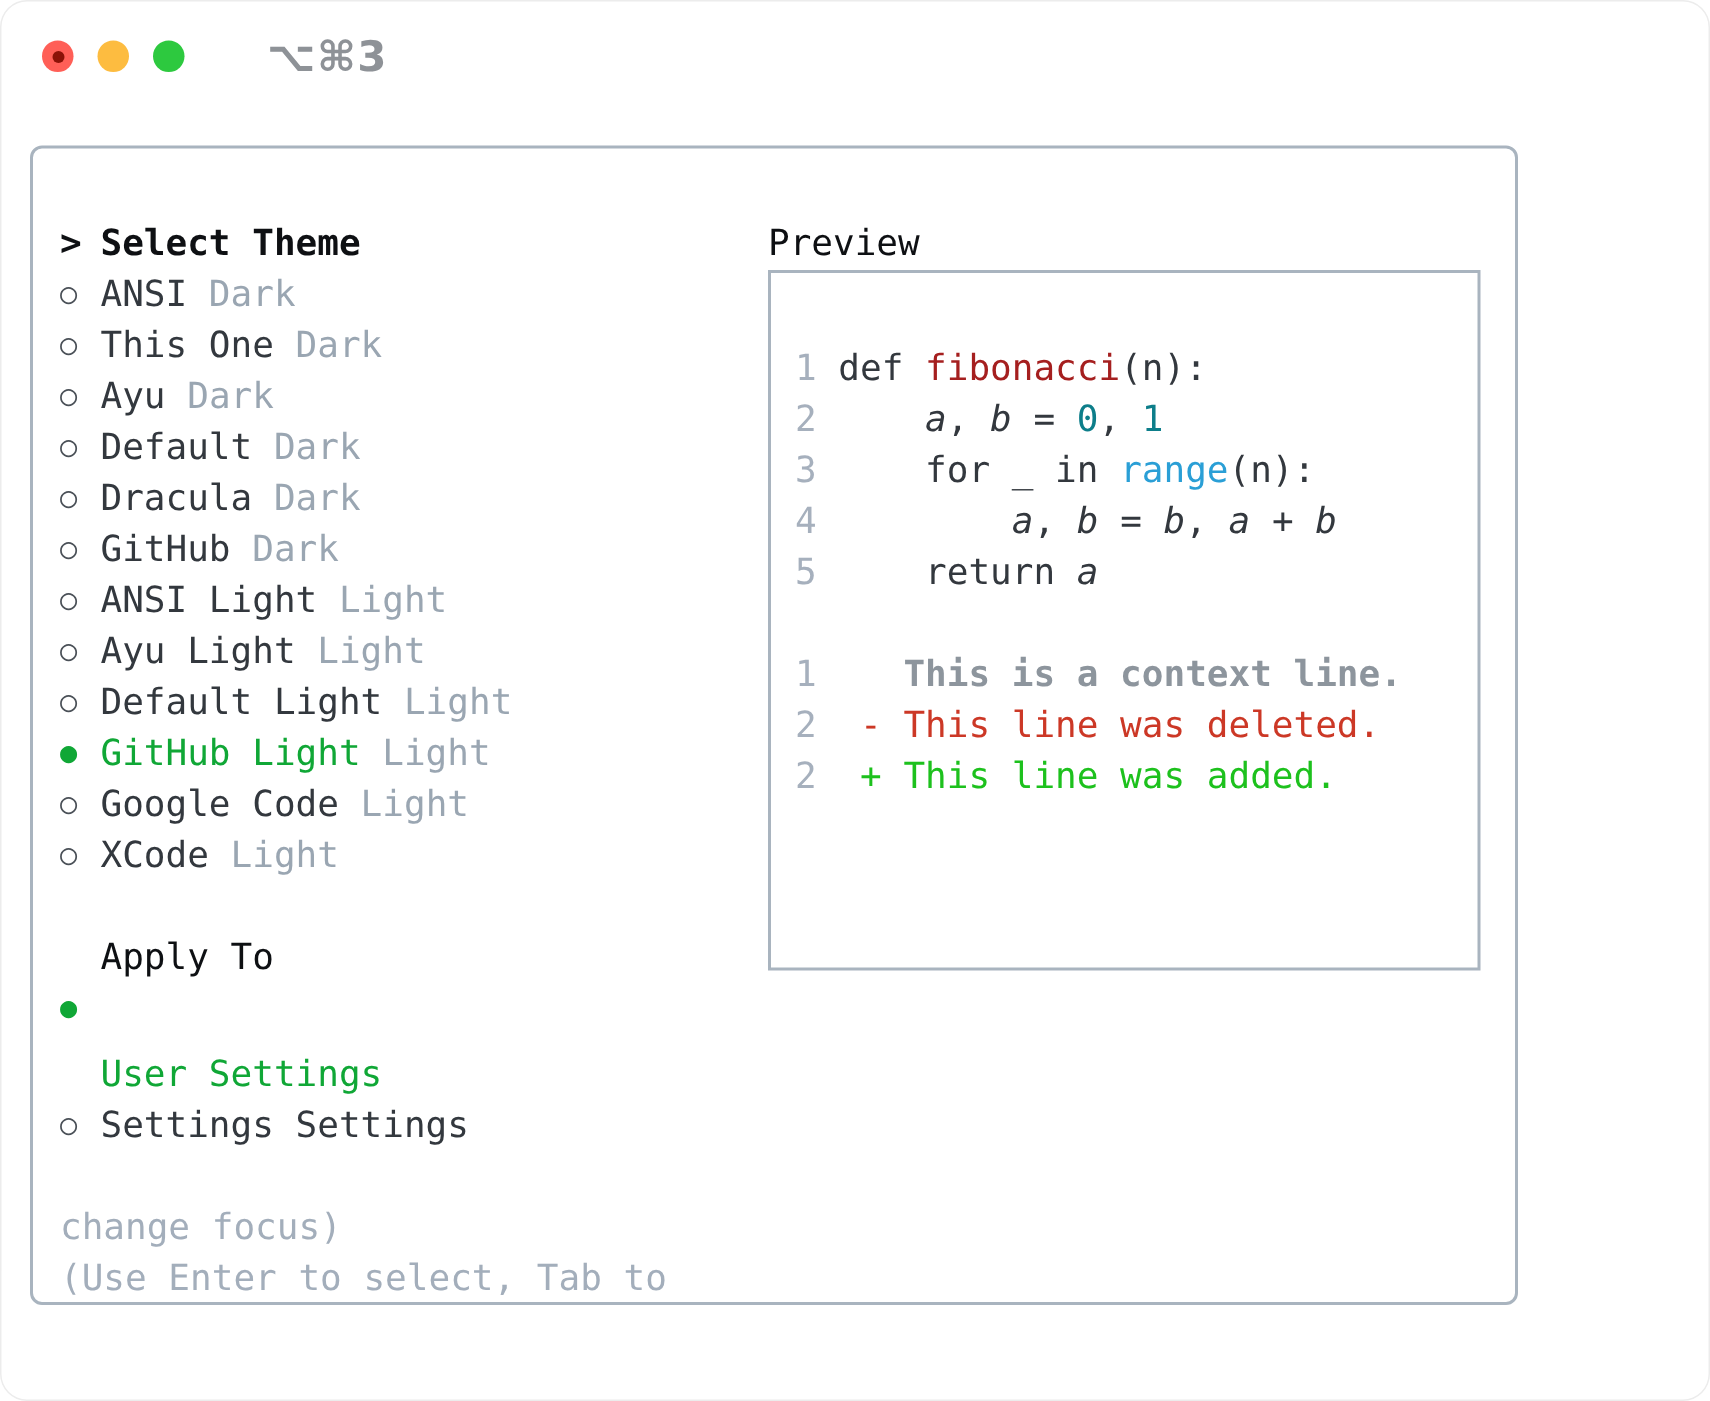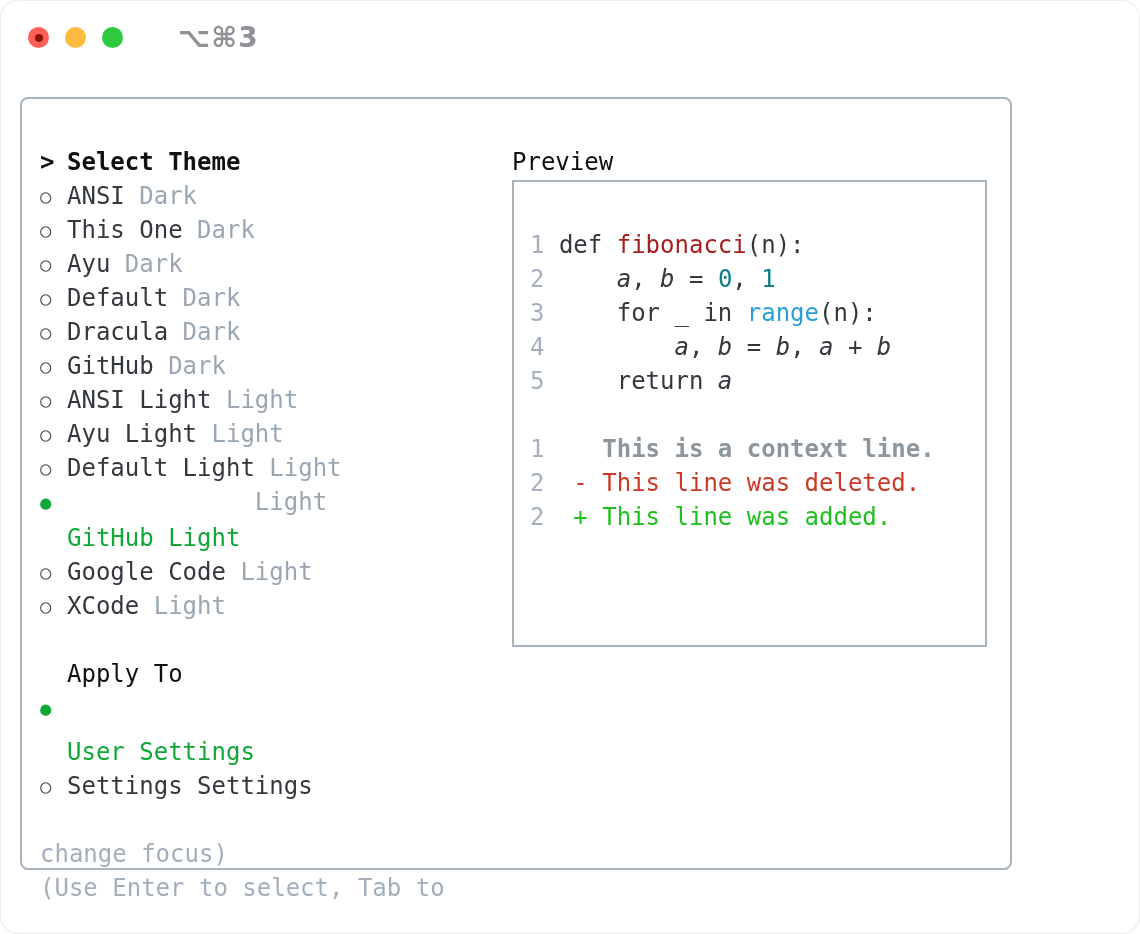--- a/index.html
+++ b/index.html
@@ -52,21 +52,21 @@
   .left-col{width:462px;flex:0 0 auto;}
   .right-col{flex:1 1 auto;}
   .row{display:flex;white-space:pre;}
   .marker{width:27px;flex:0 0 auto;color:#4a5057;font-size:19px;line-height:34px;}
   .marker.cursor{color:var(--c-black);font-weight:bold;font-size:24px;}
   .marker.sel{color:var(--c-green);}
   .hdr{color:var(--c-black);font-weight:bold;}
   .hdr-plain{color:var(--c-black);}
   .t-name{color:var(--c-fg);text-align:right;}
   .t-variant{color:var(--c-muted);}
-  .row.selected .t-name{color:var(--c-green);margin-top:36px;}
+  .row.selected .t-name{color:var(--c-green);}
   .opt-label{color:var(--c-fg);}
   .row.selected .opt-label{color:var(--c-green);margin-top:44px;}
   .spacer{height:34px;}
   .hint{color:var(--c-hint);white-space:pre;}
   
   .preview-title{margin-left:10px;color:var(--c-black);font-weight:normal;}
   .preview-box{
     margin-left:10px;margin-top:1px;width:475px;height:467px;
     border:2px solid var(--c-border);padding:46px 0 0 16px;overflow:hidden;
   }

